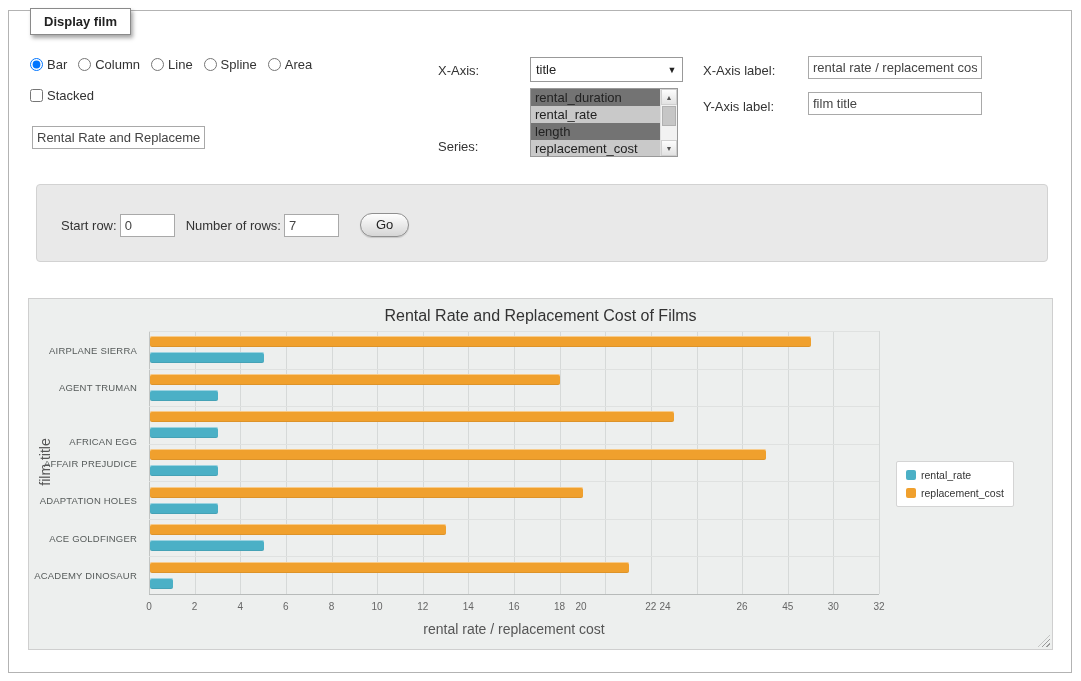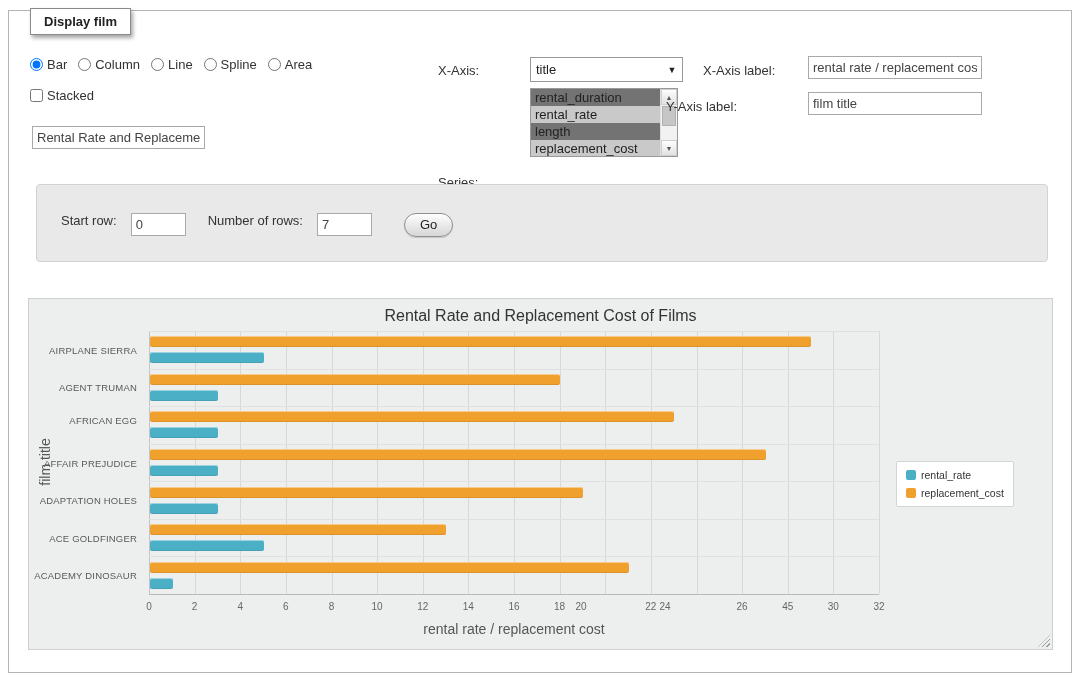--- a/index.html
+++ b/index.html
@@ -24,23 +24,23 @@
   .radio-row label, .stacked-row label { display:flex; align-items:center; gap:4px; cursor:default; }
   input[type=radio], input[type=checkbox] { margin:0; width:13px; height:13px; }
   .stacked-row { position:absolute; left:30px; top:88px; }
   input[type=text] {
     border:1px solid #a9a9a9; font:13px "Liberation Sans", sans-serif;
     padding:2px 4px; color:#444; background:#fff;
   }
   .title-input { position:absolute; left:32px; top:126px; width:173px; height:23px; }
   .caption { position:absolute; color:#333; }
   .cap-xaxis  { left:438px; top:63px;  width:82px; }
-  .cap-series { left:438px; top:139px; width:84px;margin-top:36px; }
+  .cap-series { left:438px; top:139px; width:84px; }
   .cap-xlabel { left:703px; top:63px;  width:98px; }
-  .cap-ylabel { left:666px; top:99px;  width:98px; }
+  .cap-ylabel { left:703px; top:99px;  width:98px; }
   
   .select-box {
     position:absolute; left:530px; top:57px; width:153px; height:25px;
     border:1px solid #999; background:#fff; display:flex; align-items:center; cursor:default;
   }
   .select-value { flex:1; padding-left:5px; color:#222; }
   .select-arrow { width:20px; text-align:center; font-size:9px; color:#222; }
   
   .listbox {
     position:absolute; left:530px; top:88px; width:148px; height:69px;
@@ -56,21 +56,21 @@
   }
   .scroll-track { flex:1; position:relative; }
   .scroll-thumb { position:absolute; top:1px; left:1px; right:1px; height:20px; background:#c6c6c6; border:1px solid #b0b0b0; }
   .input-xlabel { position:absolute; left:808px; top:56px; width:174px; height:23px; white-space:nowrap; overflow:hidden; }
   .input-ylabel { position:absolute; left:808px; top:92px; width:174px; height:23px; }
   
   .rows-panel {
     position:absolute; left:36px; top:184px; width:1012px; height:78px;
     background:#e9e9e9; border:1px solid #d2d2d2; border-radius:4px;
   }
-  .rows-inner { position:absolute; left:24px; top:28px; display:flex; align-items:flex-start; gap:14px; }
+  .rows-inner { position:absolute; left:24px; top:28px; display:flex; align-items:center; gap:3px; }
   .rows-inner input { width:55px; height:23px; }
   .num-caption { margin-left:8px; }
   .go-button {
     margin-left:18px; padding:3px 15px 4px; border:1px solid #8f8f8f; border-radius:12px;
     background:linear-gradient(#fefefe,#d6d6d6); font:13px "Liberation Sans", sans-serif;
     color:#222; cursor:pointer; box-shadow:0 1px 1px rgba(0,0,0,0.15);
   }
   
   .chart-panel {
     position:absolute; left:28px; top:298px; width:1025px; height:352px;
@@ -182,21 +182,21 @@
     <button class="go-button">Go</button>
   </div>
 </div>
 
 <div class="chart-panel">
   <div class="chart-title">Rental Rate and Replacement Cost of Films</div>
   <div class="y-axis-title">film title</div>
   <div id="cats">
       <div class="cat-label" style="top: 18.7857px; margin-left: 10px;">AIRPLANE SIERRA</div>
       <div class="cat-label" style="top: 56.3571px;">AGENT TRUMAN</div>
-      <div class="cat-label" style="top: 89px;">AFRICAN EGG</div>
+      <div class="cat-label" style="top: 110px;">AFRICAN EGG</div>
       <div class="cat-label" style="top: 131.5px;">AFFAIR PREJUDICE</div>
       <div class="cat-label" style="top: 169.071px;">ADAPTATION HOLES</div>
       <div class="cat-label" style="top: 206.643px;">ACE GOLDFINGER</div>
       <div class="cat-label" style="top: 244.214px;">ACADEMY DINOSAUR</div>
     </div>
   <div id="plot">
       <div class="gridline zero" style="left: 0px;"></div>
       <div class="gridline" style="left: 45.625px;"></div>
       <div class="gridline" style="left: 91.25px;"></div>
       <div class="gridline" style="left: 136.875px;"></div>

